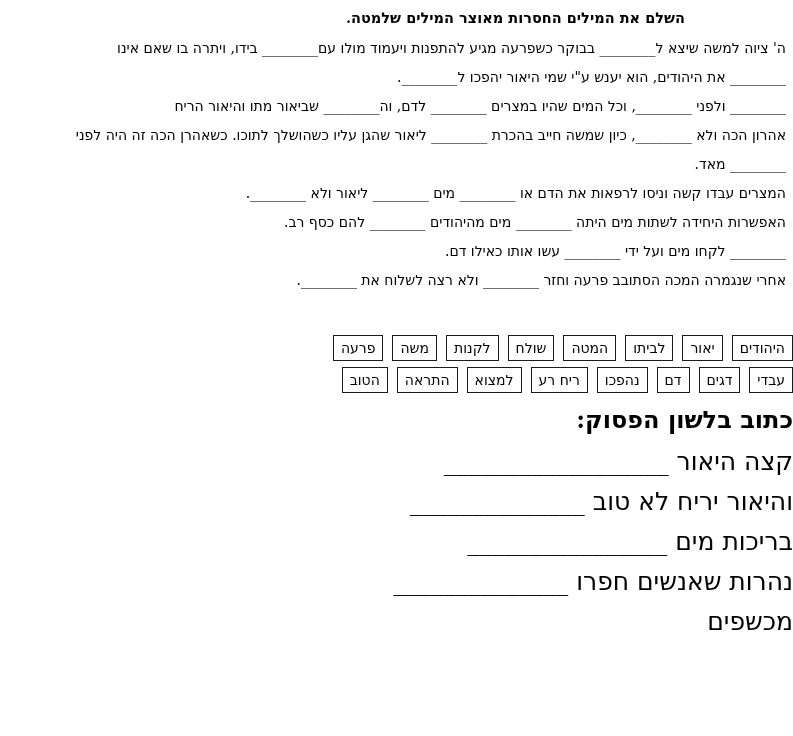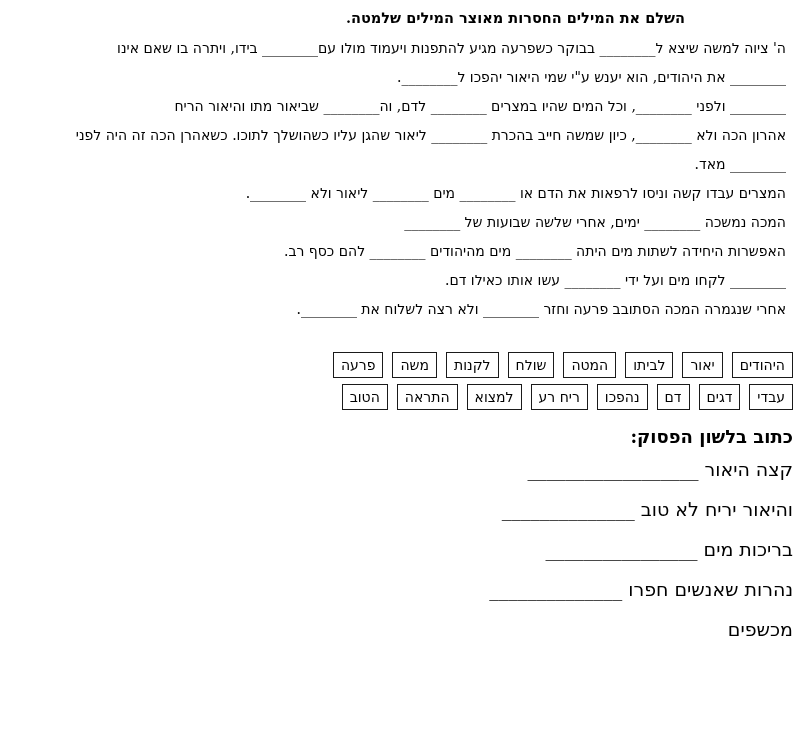--- a/index.html
+++ b/index.html
@@ -35,21 +35,21 @@
     padding-right: 7px;
     font-size: 14px;
   }
   .line {
     line-height: 29px;
     text-align: right;
     white-space: nowrap;
     margin-left: 40px;
   }
   .word-bank {
-    margin-top: 28px;
+    margin-top: 40px;
     width: 437px;
     direction: rtl;
   }
   .wb-row {
     white-space: nowrap;
     text-align: right;
     margin-bottom: 4px;
     height: 28px;
   }
   .wb-box {
@@ -63,46 +63,46 @@
     vertical-align: top;
   }
   .section2 {
     width: 437px;
     direction: rtl;
     text-align: right;
     margin-top: 12px;
   }
   .heading2 {
     font-weight: bold;
-    font-size: 18px;
+    font-size: 24px;
     line-height: 25px;
+    margin-bottom: 10px;
     white-space: nowrap;
   }
   .verse-item {
-    font-size: 19px;
+    font-size: 25px;
     line-height: 40px;
     white-space: nowrap;
     text-align: right;
   }
 </style>
 </head>
 <body>
 
 <div class="page" dir="rtl">
 
   <div class="title">השלם את המילים החסרות מאוצר המילים שלמטה.</div>
 
   <div class="lines">
     <div class="line">ה' ציוה למשה שיצא ל________ בבוקר כשפרעה מגיע להתפנות ויעמוד מולו עם________ בידו, ויתרה בו שאם אינו</div>
     <div class="line">________ את היהודים, הוא יענש ע"י שמי היאור יהפכו ל________.</div>
     <div class="line">________ ולפני ________, וכל המים שהיו במצרים ________ לדם, וה________ שביאור מתו והיאור הריח</div>
     <div class="line">אהרון הכה ולא ________, כיון שמשה חייב בהכרת ________ ליאור שהגן עליו כשהושלך לתוכו. כשאהרן הכה זה היה לפני</div>
     <div class="line">________ מאד.</div>
     <div class="line">המצרים עבדו קשה וניסו לרפאות את הדם או ________ מים ________ ליאור ולא ________.</div>
-    <div class="line">המכה נמשכה ________ ימים, אחרי שלשה שבועות של ________</div>
     <div class="line">האפשרות היחידה לשתות מים היתה ________ מים מהיהודים ________ להם כסף רב.</div>
     <div class="line">________ לקחו מים ועל ידי ________ עשו אותו כאילו דם.</div>
     <div class="line">אחרי שנגמרה המכה הסתובב פרעה וחזר ________ ולא רצה לשלוח את ________.</div>
   </div>
 
   <div class="word-bank">
     <div class="wb-row">
       <span class="wb-box">היהודים</span><span class="wb-box">יאור</span><span class="wb-box">לביתו</span><span class="wb-box">המטה</span><span class="wb-box">שולח</span><span class="wb-box">לקנות</span><span class="wb-box">משה</span><span class="wb-box">פרעה</span>
     </div>
     <div class="wb-row">

